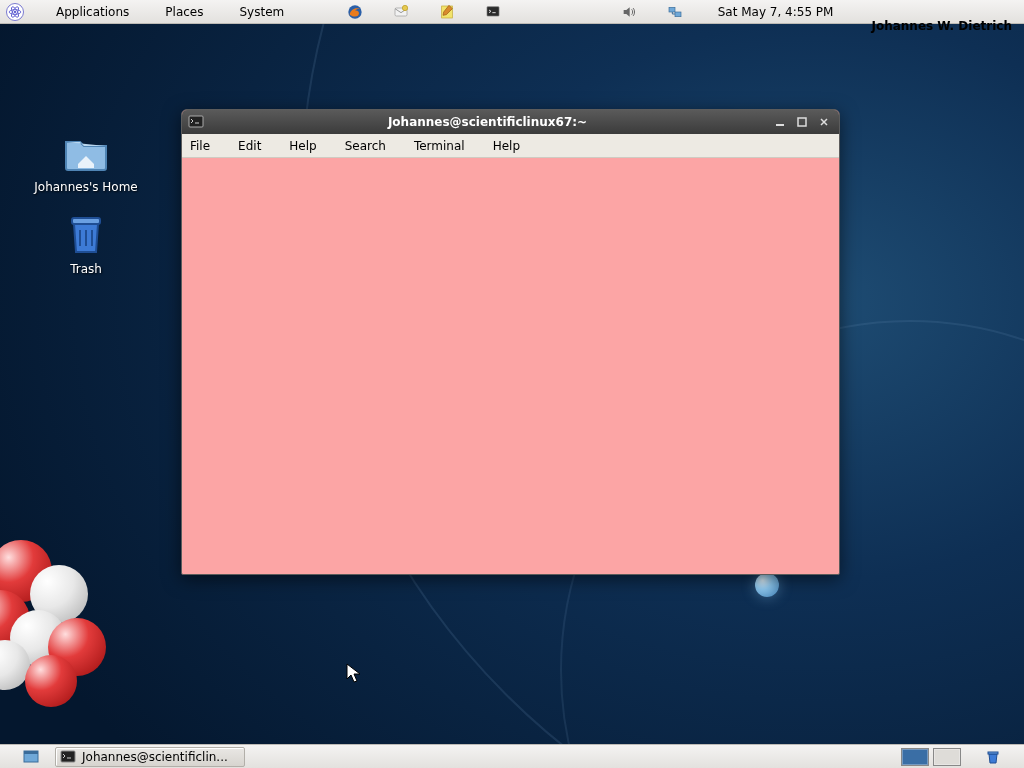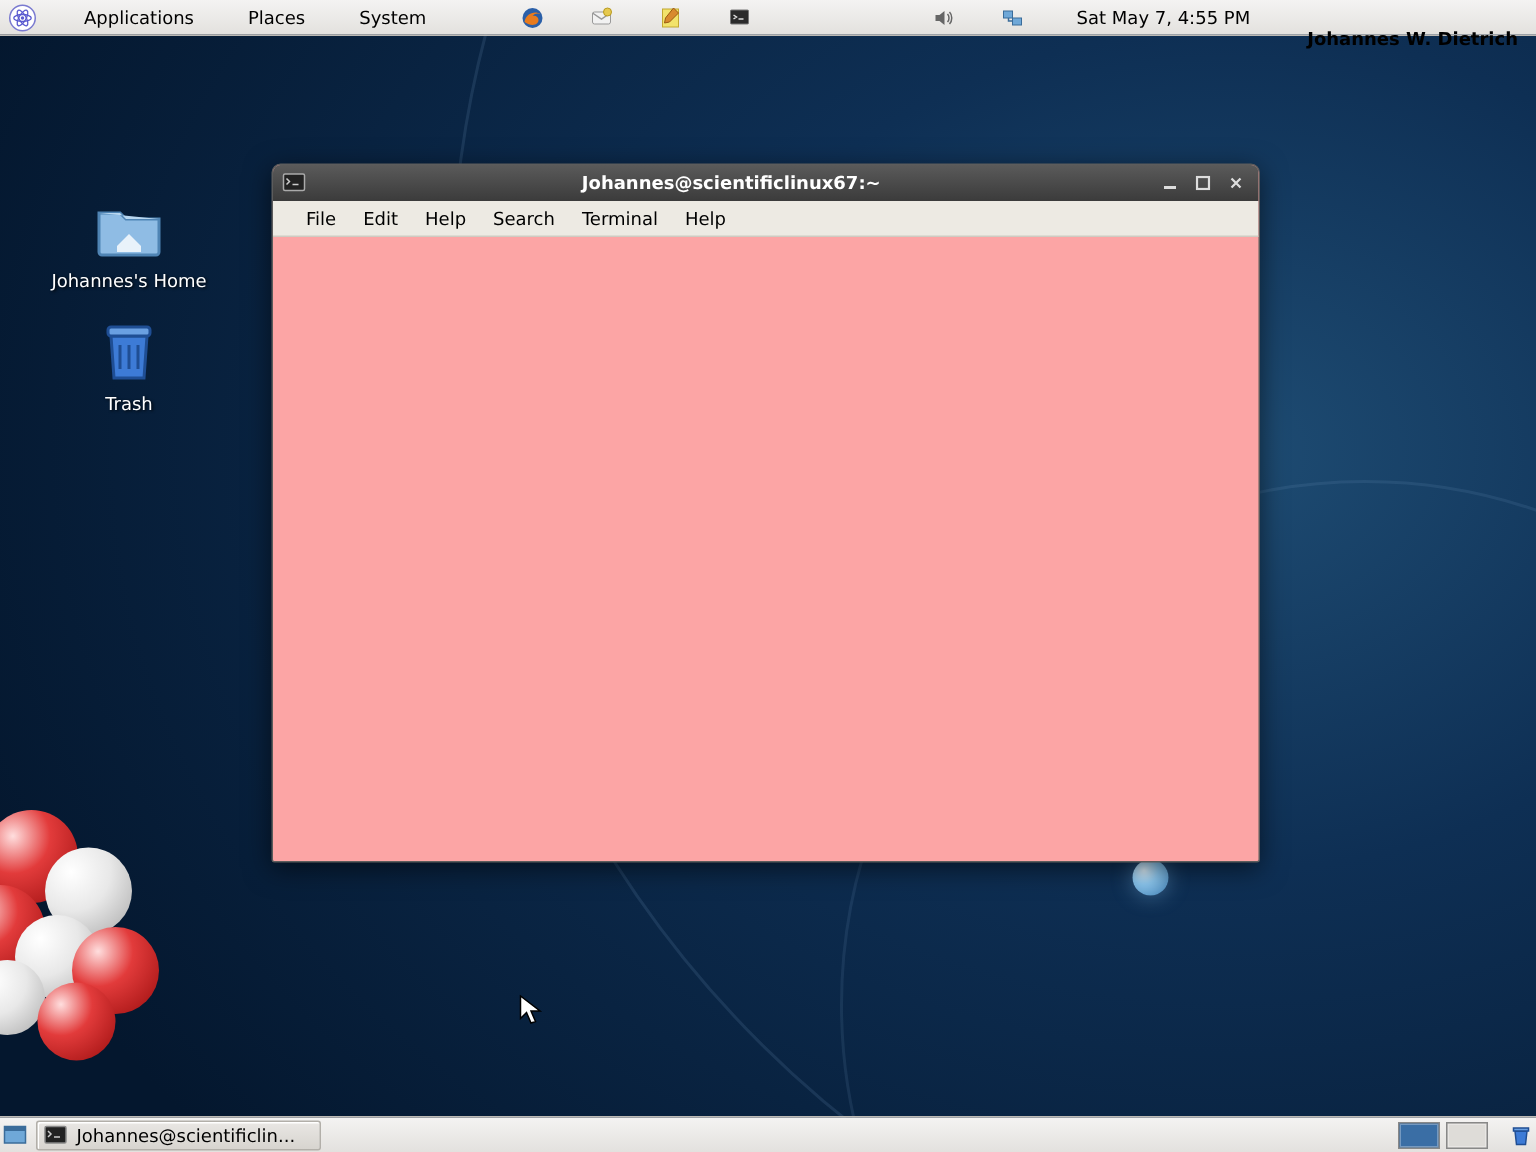--- a/index.html
+++ b/index.html
@@ -68,21 +68,21 @@
     font-size:12px; text-shadow:1px 1px 2px rgba(0,0,0,0.9);
   }
   .dicon .glyph { width:48px; height:48px; margin:0 auto 4px; display:flex; align-items:center; justify-content:center; }
   .dicon .glyph svg { width:48px; height:48px; }
 
   
   .panel-bottom {
     position:absolute; bottom:0; left:0; right:0; height:24px;
     background: linear-gradient(#f4f3f2, #e3e1de);
     border-top:1px solid #bdbab5;
-    display:flex; align-items:center; padding:0 0; gap:4px;
+    display:flex; align-items:center; padding:0 21px; gap:14px;
     z-index:100;
   }
   .show-desktop {
     width:20px; height:20px; display:flex; align-items:center; justify-content:center;
     border:1px solid transparent; border-radius:2px;
   }
   .taskbar-item {
     display:flex; align-items:center; gap:6px; height:20px; padding:0 8px 0 4px;
     background: linear-gradient(#e9e7e4, #d7d4cf);
     border:1px solid #b2afa9; border-radius:2px; min-width:190px;
@@ -112,21 +112,21 @@
   .titlebar .title { flex:1; text-align:center; }
   .titlebar .wicon { width:16px; height:16px; display:flex; align-items:center; justify-content:center; }
   .winbtns { display:flex; gap:4px; }
   .winbtn {
     width:18px; height:16px; display:flex; align-items:center; justify-content:center;
     color:#eee; font-size:11px; border-radius:2px;
   }
 
   .menubar {
     height:24px; background:#edeae3; border-bottom:1px solid #cfcbc2;
-    display:flex; align-items:center; padding:0 14px; gap:2px;
+    display:flex; align-items:center; padding:0 0; gap:12px;
   }
   .menubar .m { padding:3px 8px; cursor:default; }
 
   .term-wrap { flex:1; display:flex; background:#000; }
   .term {
     flex:1; background:#000; color:#ddd; font-family:"DejaVu Sans Mono","Liberation Mono",monospace;
     font-size:13px; padding:2px 4px; line-height:16px; white-space:pre; overflow:hidden;
   }
   .term .prompt { color:#3b7bd6; }
   .term .cmd { color:#3b7bd6; }

